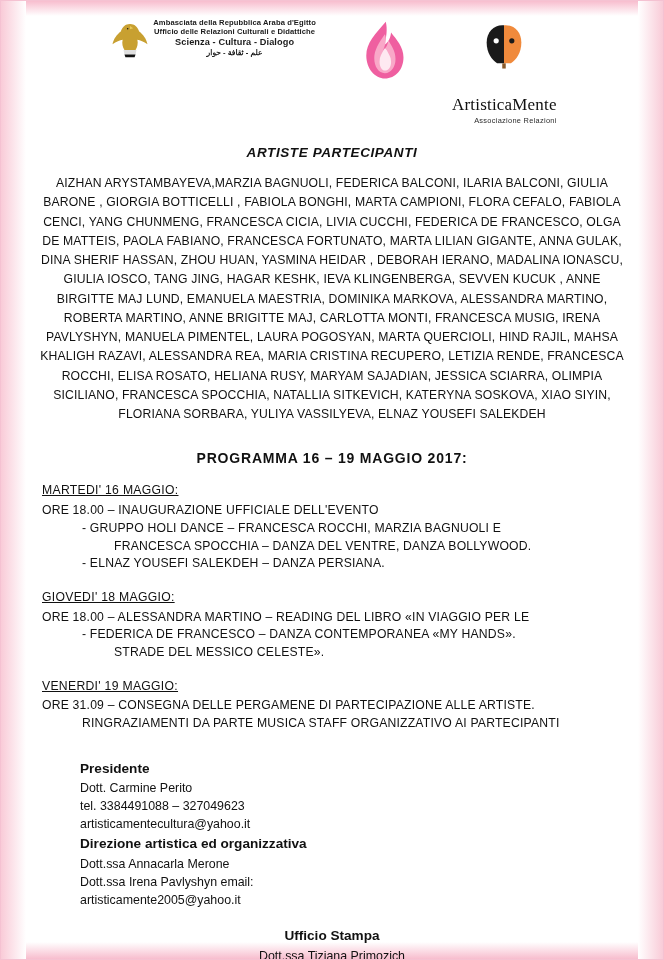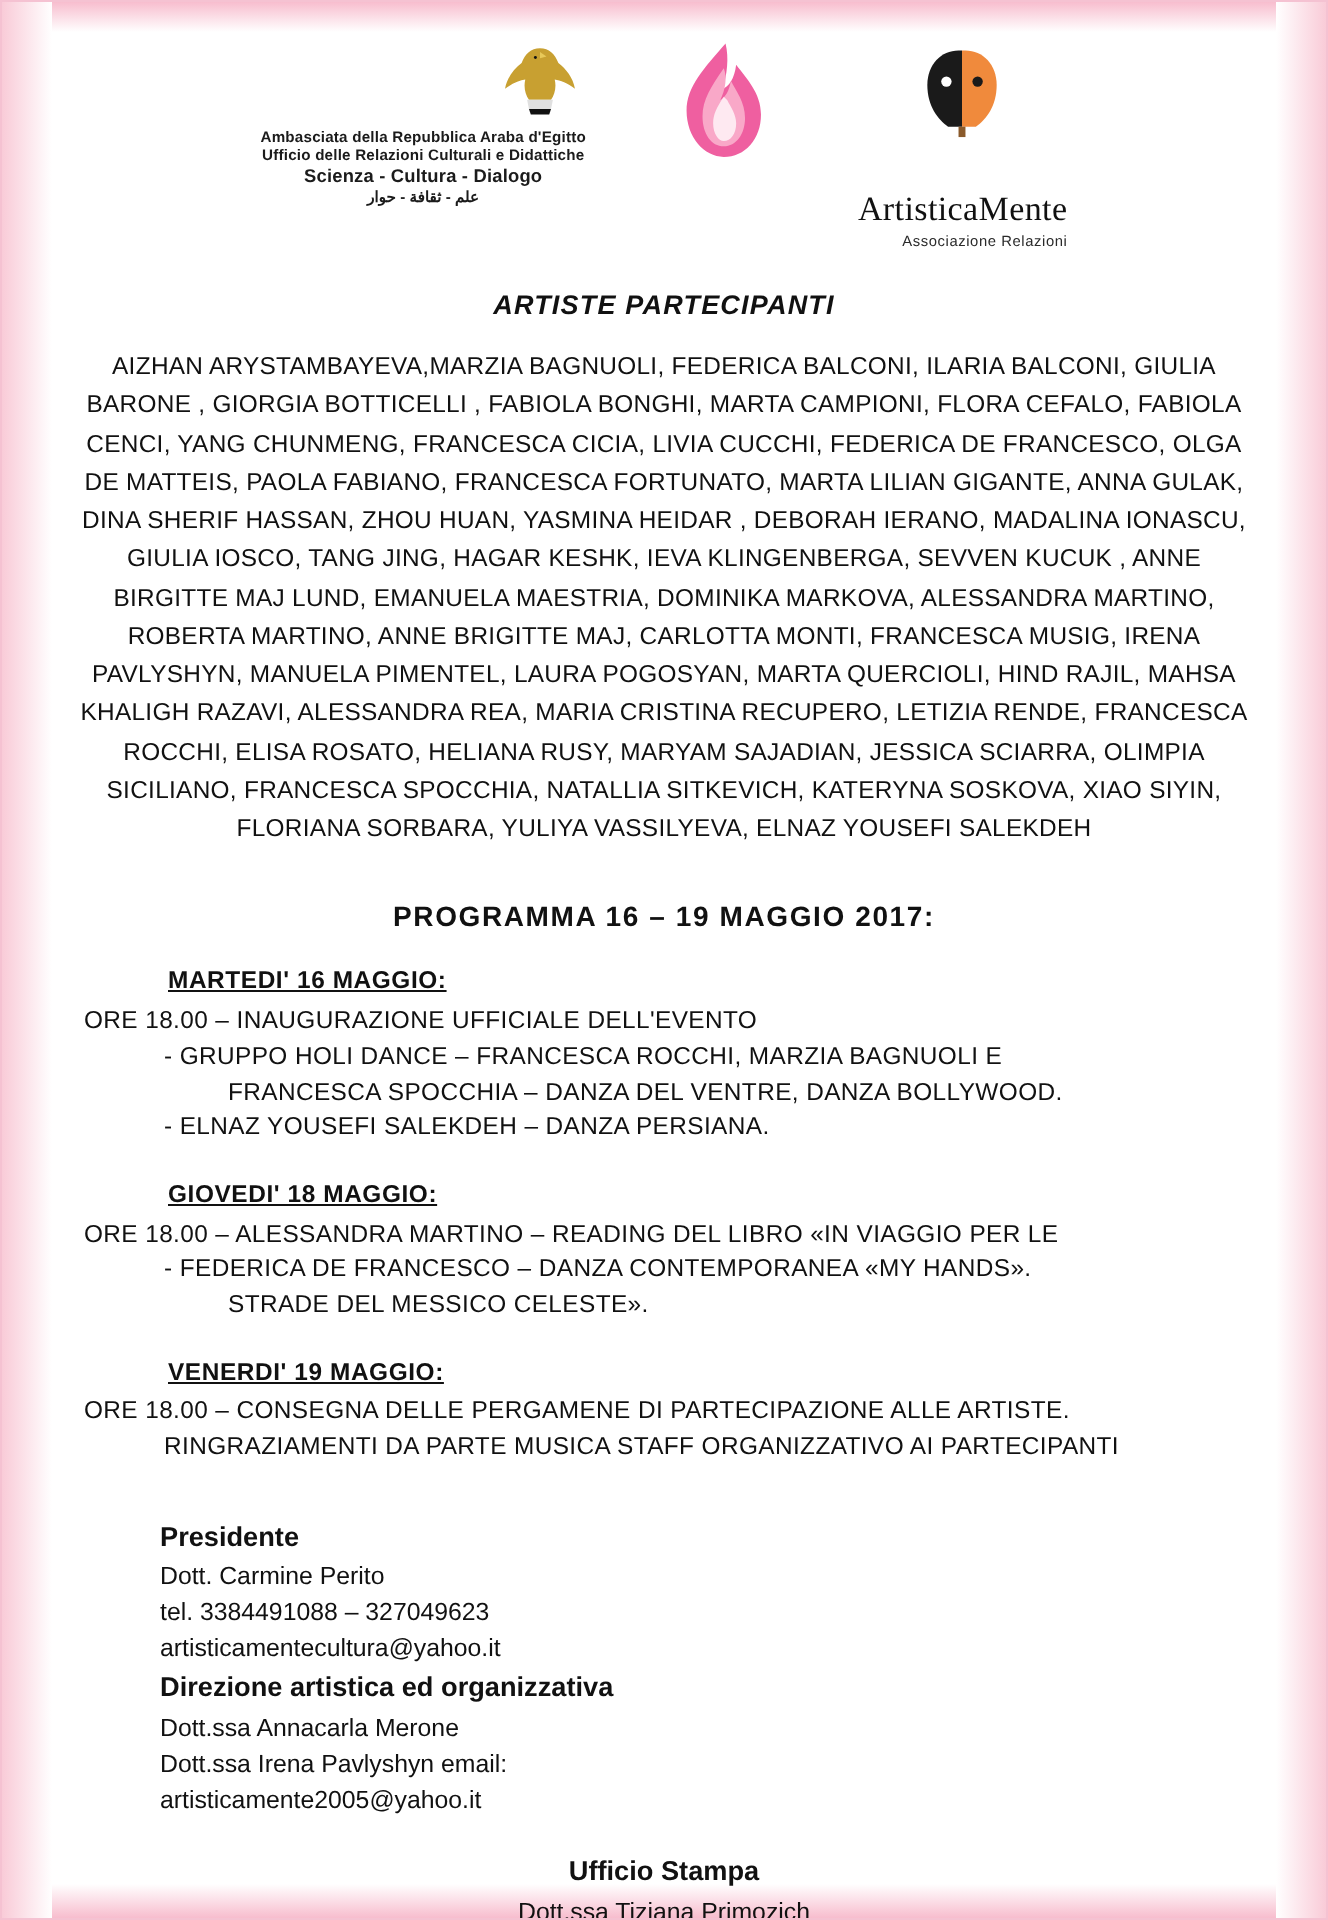--- a/index.html
+++ b/index.html
@@ -39,22 +39,22 @@
   .header {
     display: flex;
     align-items: flex-start;
     justify-content: center;
     gap: 40px;
     padding: 14px 30px 4px 30px;
     box-sizing: border-box;
   }
   .logo-block {
     display: flex;
-    flex-direction: column;
-    align-items: flex-end;
+    flex-direction: row;
+    align-items: flex-start;
     text-align: center;
   }
   .logo-egypt-text {
     font-size: 7.6px;
     line-height: 1.25;
     font-weight: bold;
     color: #1b1b1b;
     margin-top: 4px;
     letter-spacing: 0.1px;
   }
@@ -128,24 +128,23 @@
     margin: 26px 0 16px 0;
   }
   .day-block {
     margin: 0 0 16px 0;
     padding-left: 18px;
     font-size: 12.2px;
     line-height: 1.45;
   }
   .day-title {
     text-decoration: underline;
-    font-weight: bold;
+    font-weight: normal;
     letter-spacing: 0.3px;
     margin-bottom: 2px;
-    margin-left: 42px;
   }
   .day-line {
     letter-spacing: 0.2px;
   }
   .day-line.indent1 { padding-left: 40px; }
   .day-line.indent2 { padding-left: 72px; }
 
   .contacts {
     margin-top: 26px;
     display: flex;
@@ -248,21 +247,21 @@
 
       <div class="day-block">
         <div class="day-title">GIOVEDI' 18 MAGGIO:</div>
         <div class="day-line">ORE 18.00 – ALESSANDRA  MARTINO  – READING DEL LIBRO «IN VIAGGIO PER LE</div>
         <div class="day-line indent1">- FEDERICA  DE FRANCESCO  – DANZA CONTEMPORANEA   «MY HANDS».</div>
         <div class="day-line indent2">STRADE  DEL MESSICO  CELESTE».</div>
       </div>
 
       <div class="day-block">
         <div class="day-title">VENERDI' 19 MAGGIO:</div>
-        <div class="day-line">ORE 18.00 – CONSEGNA DELLE PERGAMENE  DI PARTECIPAZIONE  ALLE ARTISTE.</div>
+        <div class="day-line">ORE 31.09 – CONSEGNA DELLE PERGAMENE  DI PARTECIPAZIONE  ALLE ARTISTE.</div>
         <div class="day-line indent1">RINGRAZIAMENTI   DA PARTE MUSICA STAFF  ORGANIZZATIVO  AI PARTECIPANTI</div>
       </div>
 
     </div>
 
     <div class="contacts">
       <div class="contact-col">
         <div class="contact-head">Presidente</div>
         <div>Dott. Carmine Perito</div>
         <div>tel. 3384491088 – 327049623</div>

